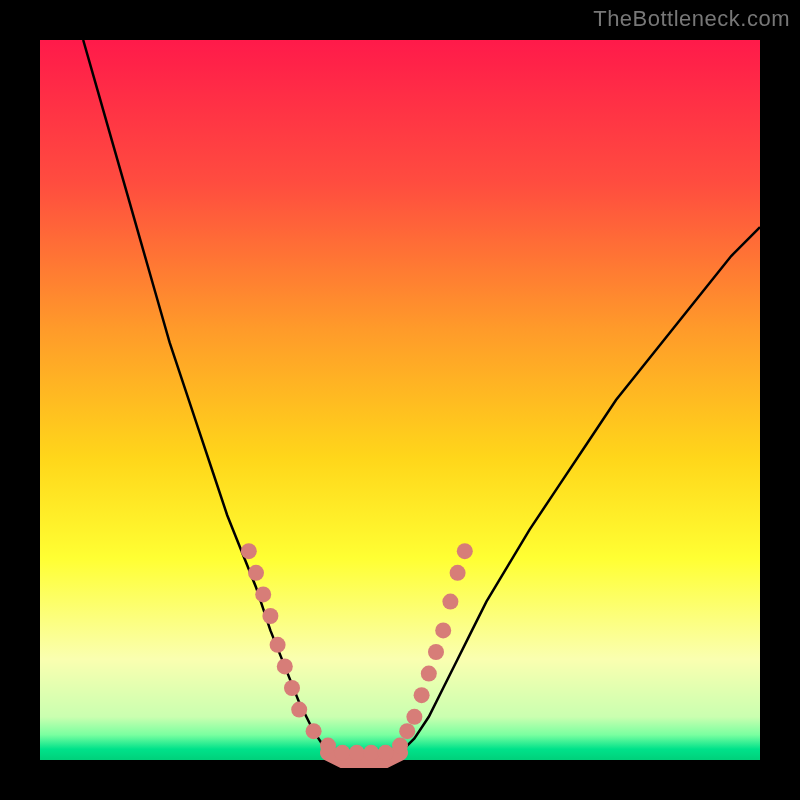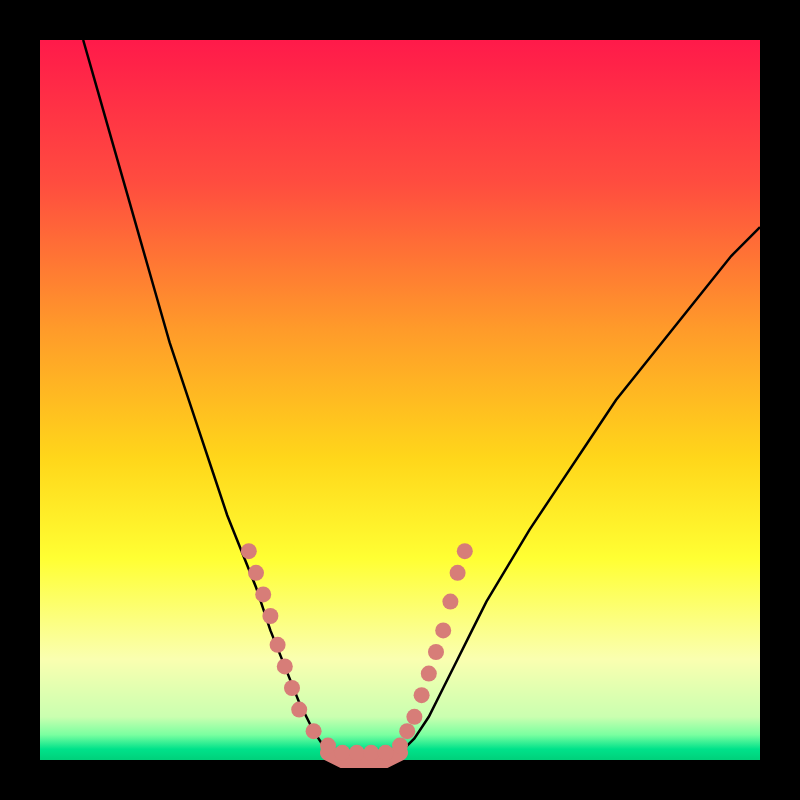--- a/index.html
+++ b/index.html
@@ -73,13 +73,14 @@
         <circle cx="374.4" cy="676.8" r="8" class="dot"></circle>
         <circle cx="381.6" cy="655.2" r="8" class="dot"></circle>
         <circle cx="388.8" cy="633.6" r="8" class="dot"></circle>
         <circle cx="396.0" cy="612.0" r="8" class="dot"></circle>
         <circle cx="403.2" cy="590.4" r="8" class="dot"></circle>
         <circle cx="410.4" cy="561.6" r="8" class="dot"></circle>
         <circle cx="417.6" cy="532.8" r="8" class="dot"></circle>
         <circle cx="424.8" cy="511.2" r="8" class="dot"></circle>
       </svg>
   </div>
+  <div class="watermark">TheBottleneck.com</div>
 </div>
 
 </body></html>

